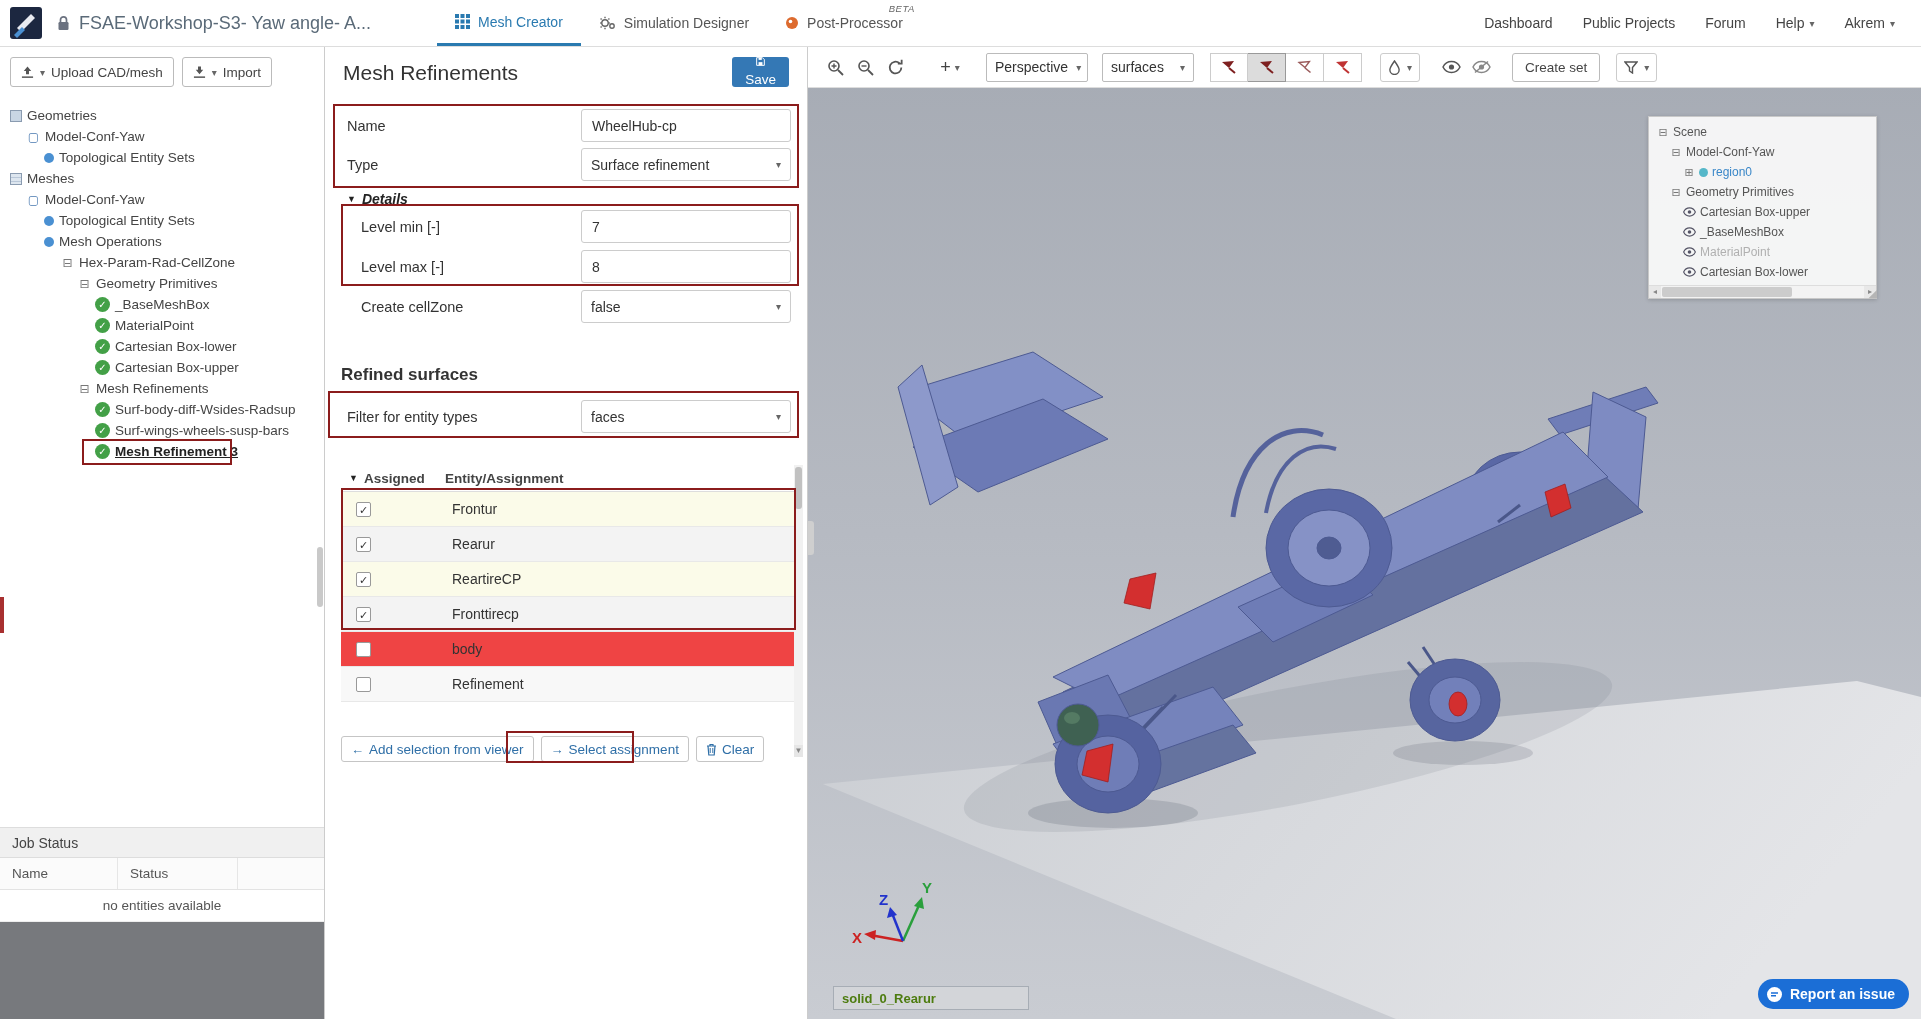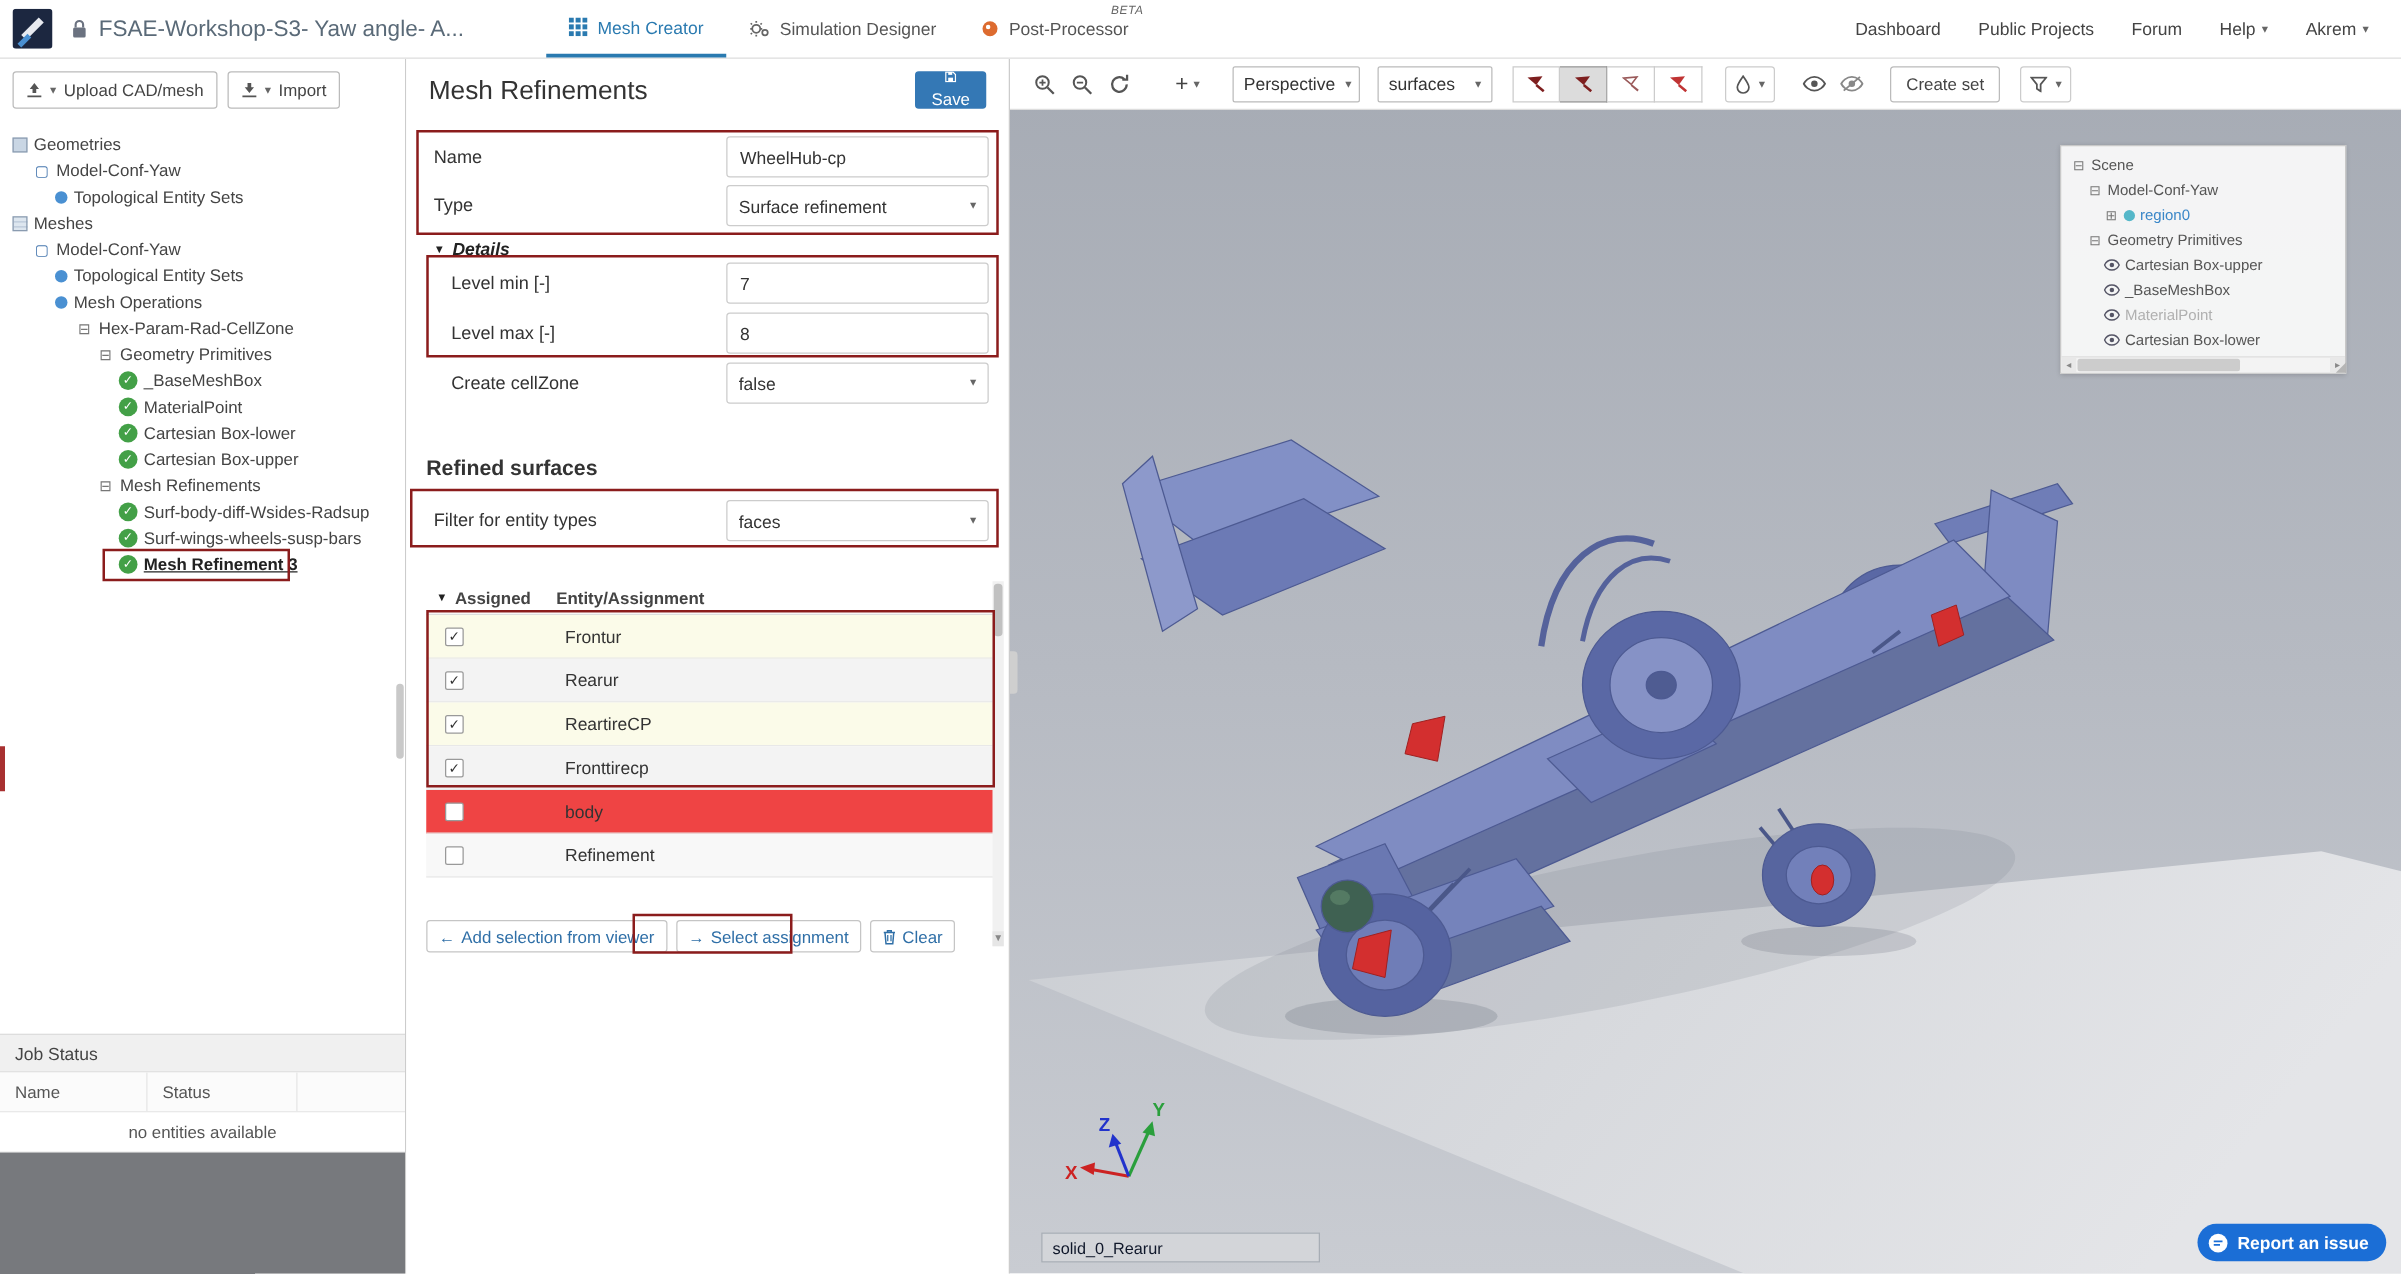--- a/index.html
+++ b/index.html
@@ -99,21 +99,21 @@
   .scene-row.muted .sc-label { color:#b0b0b0; }
   .sc-exp { color:#777; font-size:11px; width:12px; text-align:center; }
   .sc-dot { width:9px; height:9px; border-radius:50%; background:#55b7c9; }
   .sc-eye { display:flex; align-items:center; }
   .h-scroll { height:13px; border-top:1px solid #ddd; background:#f3f3f3; position:relative; }
   .h-scroll .la,.h-scroll .ra { position:absolute; top:0; width:12px; height:12px; background:#e8e8e8; color:#888; font-size:8px; text-align:center; line-height:12px; }
   .h-scroll .la { left:0; } .h-scroll .ra { right:0; }
   .h-scroll .hthumb { position:absolute; left:13px; top:1px; height:10px; width:130px; background:#ccc; border-radius:2px; }
   .grip { position:absolute; right:-1px; bottom:-2px; font-size:11px; color:#b5b5b5; }
 
-  .vtooltip { position:absolute; left:25px; top:939px; width:223px; height:24px; background:rgba(212,214,217,0.88); border:1px solid #a7adb5; font-size:13px; color:#0f172a; display:flex; align-items:center; padding:0 8px; z-index:4; }
+  .vtooltip { position:absolute; left:25px; top:939px; width:196px; height:24px; background:rgba(212,214,217,0.88); border:1px solid #a7adb5; font-size:13px; color:#4d7c0f; display:flex; align-items:center; padding:0 8px; z-index:4;font-weight:bold; }
   .report-btn { position:absolute; right:12px; bottom:10px; height:30px; background:#1b6ed6; border:none; border-radius:15px; color:#fff; font-size:14px; font-weight:bold; display:flex; align-items:center; gap:7px; padding:0 14px 0 8px; cursor:pointer; z-index:6; }
   .edge-thumb { position:absolute; left:0; top:474px; width:6px; height:34px; background:#cfcfcf; border-radius:0 3px 3px 0; z-index:6; }
 
   
   .anno { position:absolute; border:2px solid #8b1c1c; z-index:60; pointer-events:none; }
   .anno-tick { position:absolute; background:#a83030; z-index:60; pointer-events:none; }
 </style>
 </head>
 <body>
 

